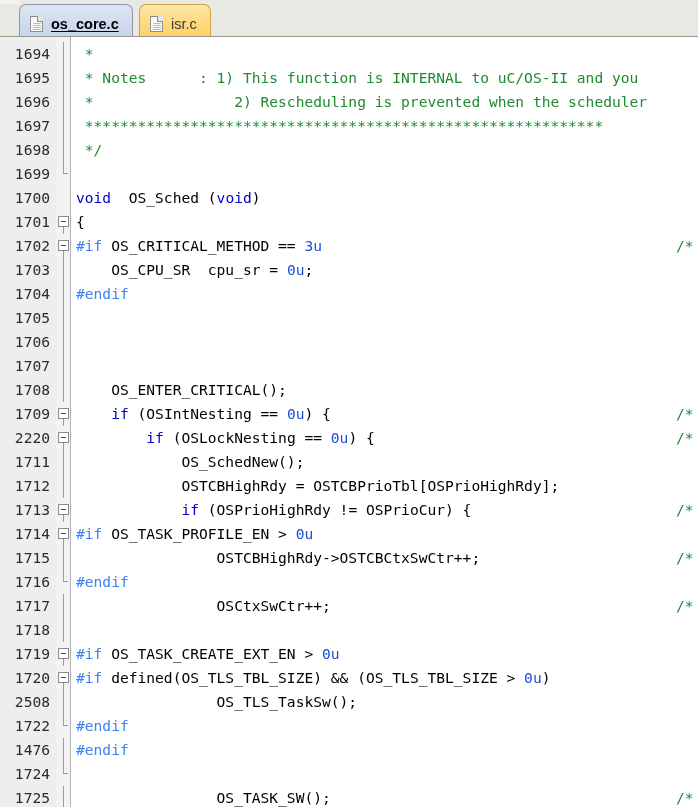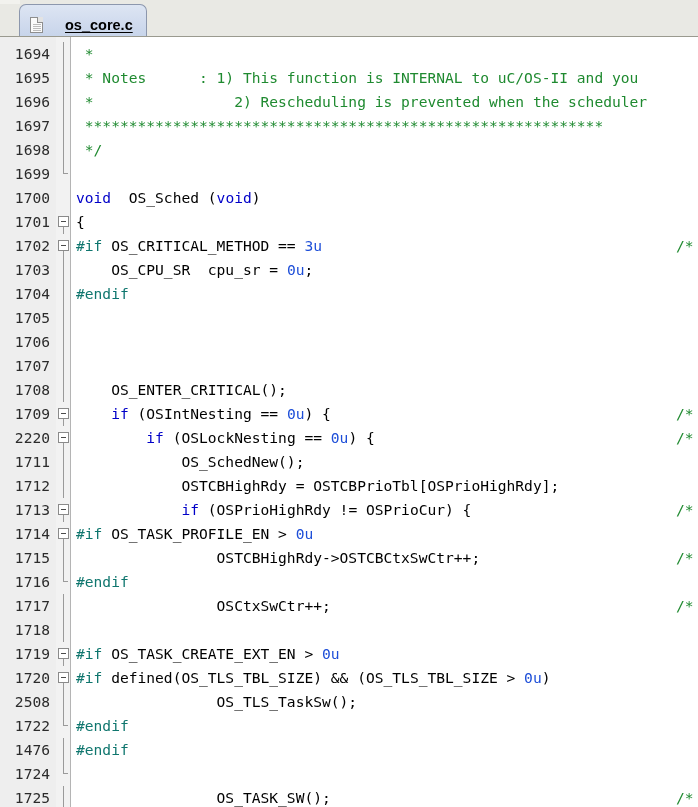--- a/index.html
+++ b/index.html
@@ -25,22 +25,23 @@
     position: absolute;
     left: 0; top: 0;
     width: 20px; height: 4px;
     background: #f2f2ee;
   }
   .tab {
     position: absolute;
     bottom: -1px;
     height: 33px;
     display: flex;
-    gap: 22px;
-    padding: 12px 13px 0 10px;
+    align-items: center;
+    gap: 8px;
+    padding: 6px 13px 0 10px;
     border: 1px solid #a9a992;
     border-bottom: none;
     border-radius: 7px 7px 0 0;
     font-size: 14.5px;
     white-space: nowrap;
     cursor: default;
   }
   .tab.active {
     left: 19px;
     top: 4px;
@@ -175,34 +176,38 @@
     padding-left: 5px;
     white-space: pre;
     overflow: hidden;
   }
   #lines .cl {
     height: 24px;
     color: #000000;
   }
   .kw   { color: #0000c8; }
   .num  { color: #1d4ed8; }
-  .pp   { color: #0f766e; }
+  .pp   { color: #3b82f6; }
   .cmt  { color: #1f8a30; }
   .id   { color: #000000; }
 </style>
 </head>
 <body>
 
 <div id="tabbar">
 
   <div class="tab active">
     <span class="doc-icon"></span>
     <span class="tab-label">os_core.c</span>
   </div>
 
+  <div class="tab inactive">
+    <span class="doc-icon"></span>
+    <span class="tab-label">isr.c</span>
+  </div>
 
 </div>
 
 <div id="editor">
   <div id="code-area">
     <div id="gutter">
         <div class="ln">1694</div>
         <div class="ln">1695</div>
         <div class="ln">1696</div>
         <div class="ln">1697</div>

